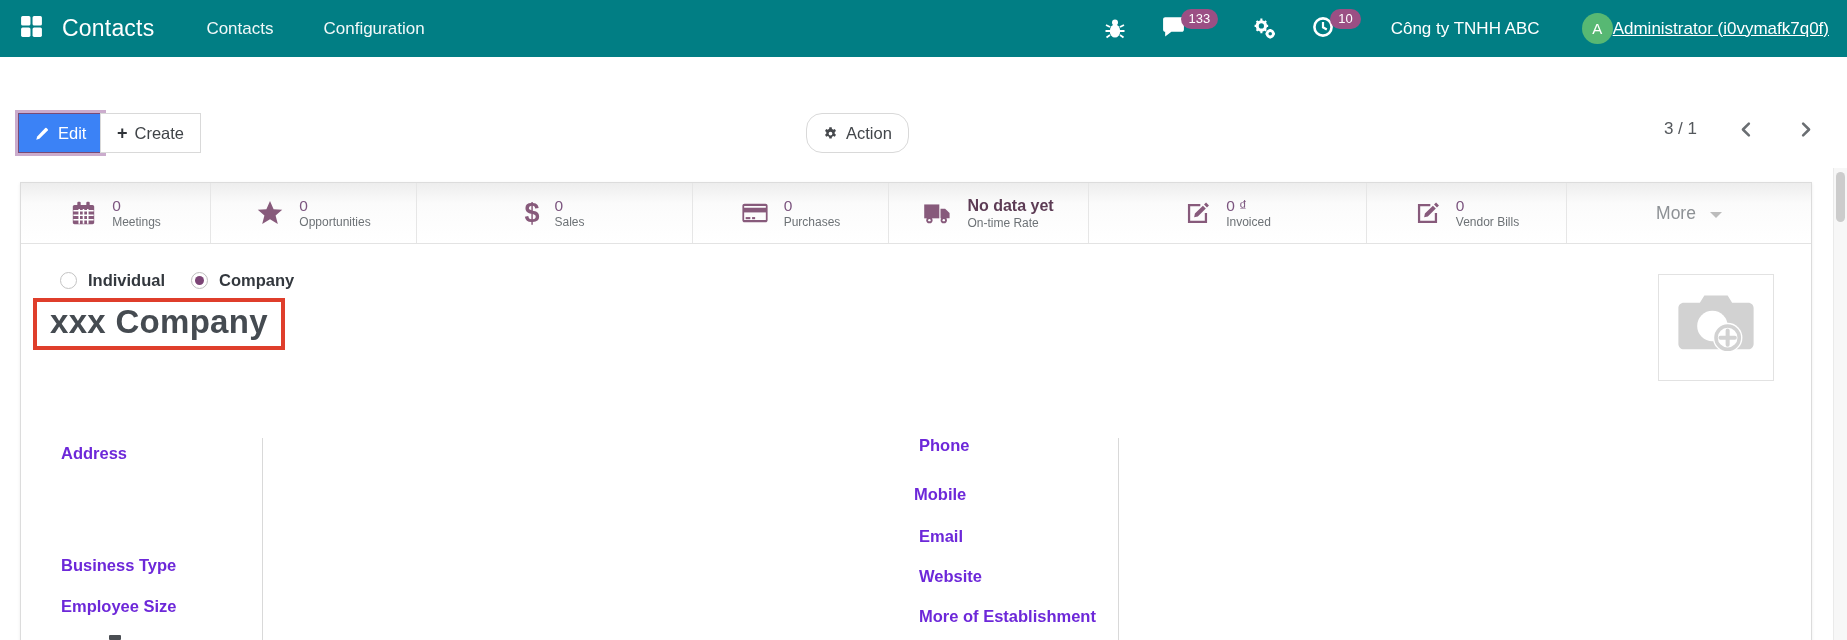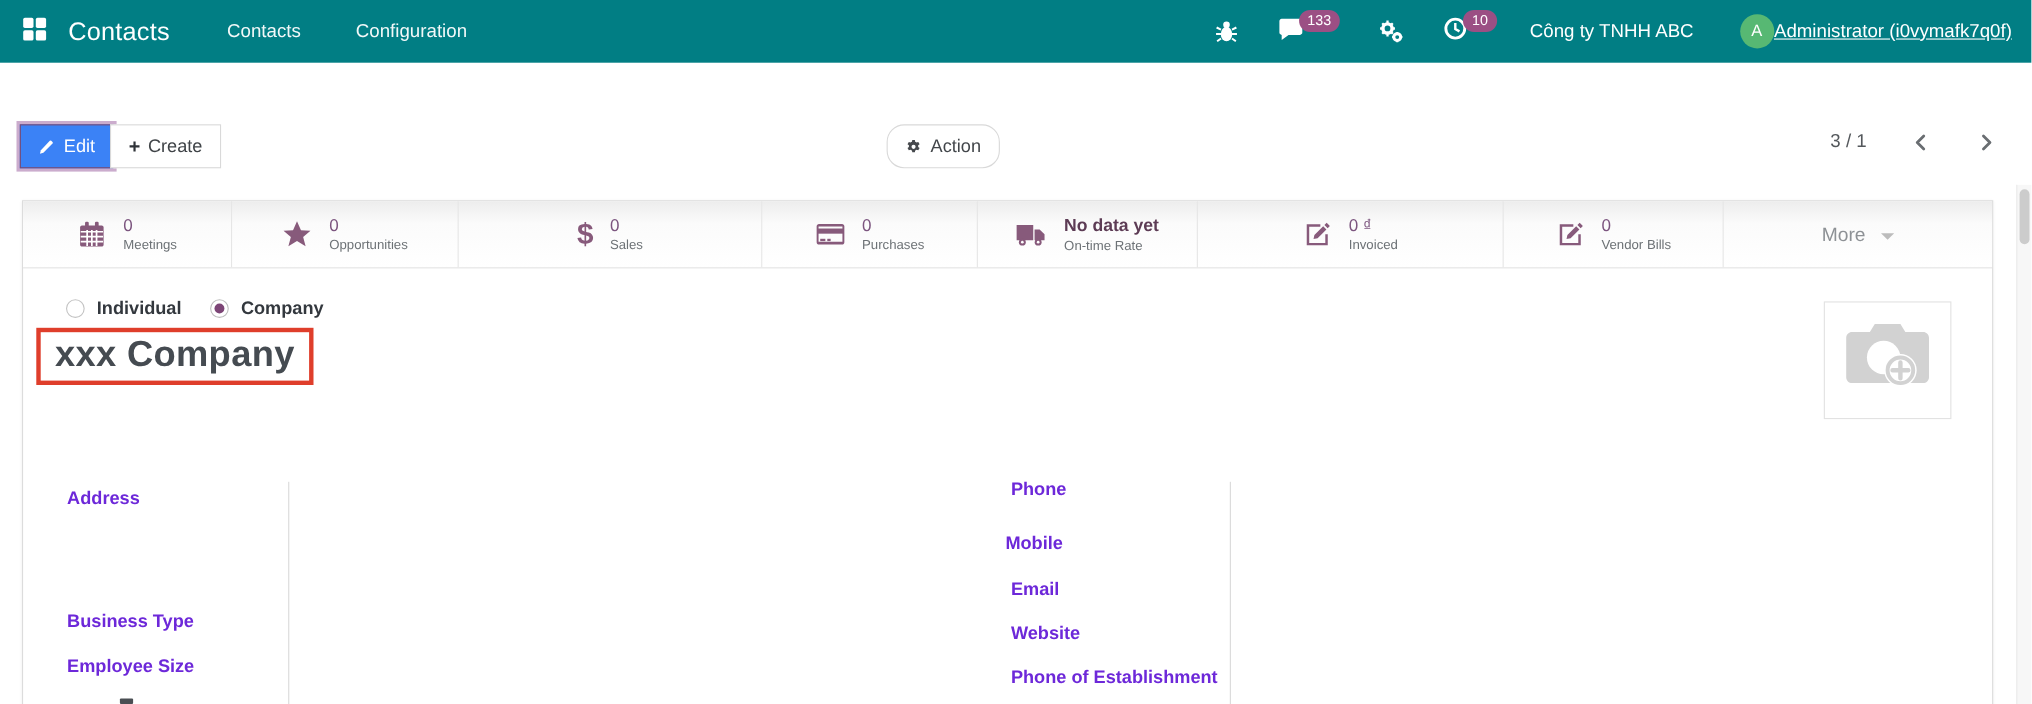--- a/index.html
+++ b/index.html
@@ -372,21 +372,21 @@
 
       <span class="field-label" style="left:40px;top:200px;">Address</span>
       <span class="field-label" style="left:40px;top:312px;">Business Type</span>
       <span class="field-label" style="left:40px;top:353px;">Employee Size</span>
       <span class="clipped-label"></span>
 
       <span class="field-label" style="left:898px;top:192px;">Phone</span>
       <span class="field-label" style="left:846px;top:241px;margin-left:47px;">Mobile</span>
       <span class="field-label" style="left:898px;top:283px;">Email</span>
       <span class="field-label" style="left:898px;top:323px;">Website</span>
-      <span class="field-label" style="left:898px;top:363px;">Phone of Establishment</span>
+      <span class="field-label" style="left:898px;top:363px;">More of Establishment</span>
     </div>
   </div>
 
   <div class="scrollbar">
     <div class="scroll-thumb"></div>
   </div>
 
 </div>
 
 </body></html>

